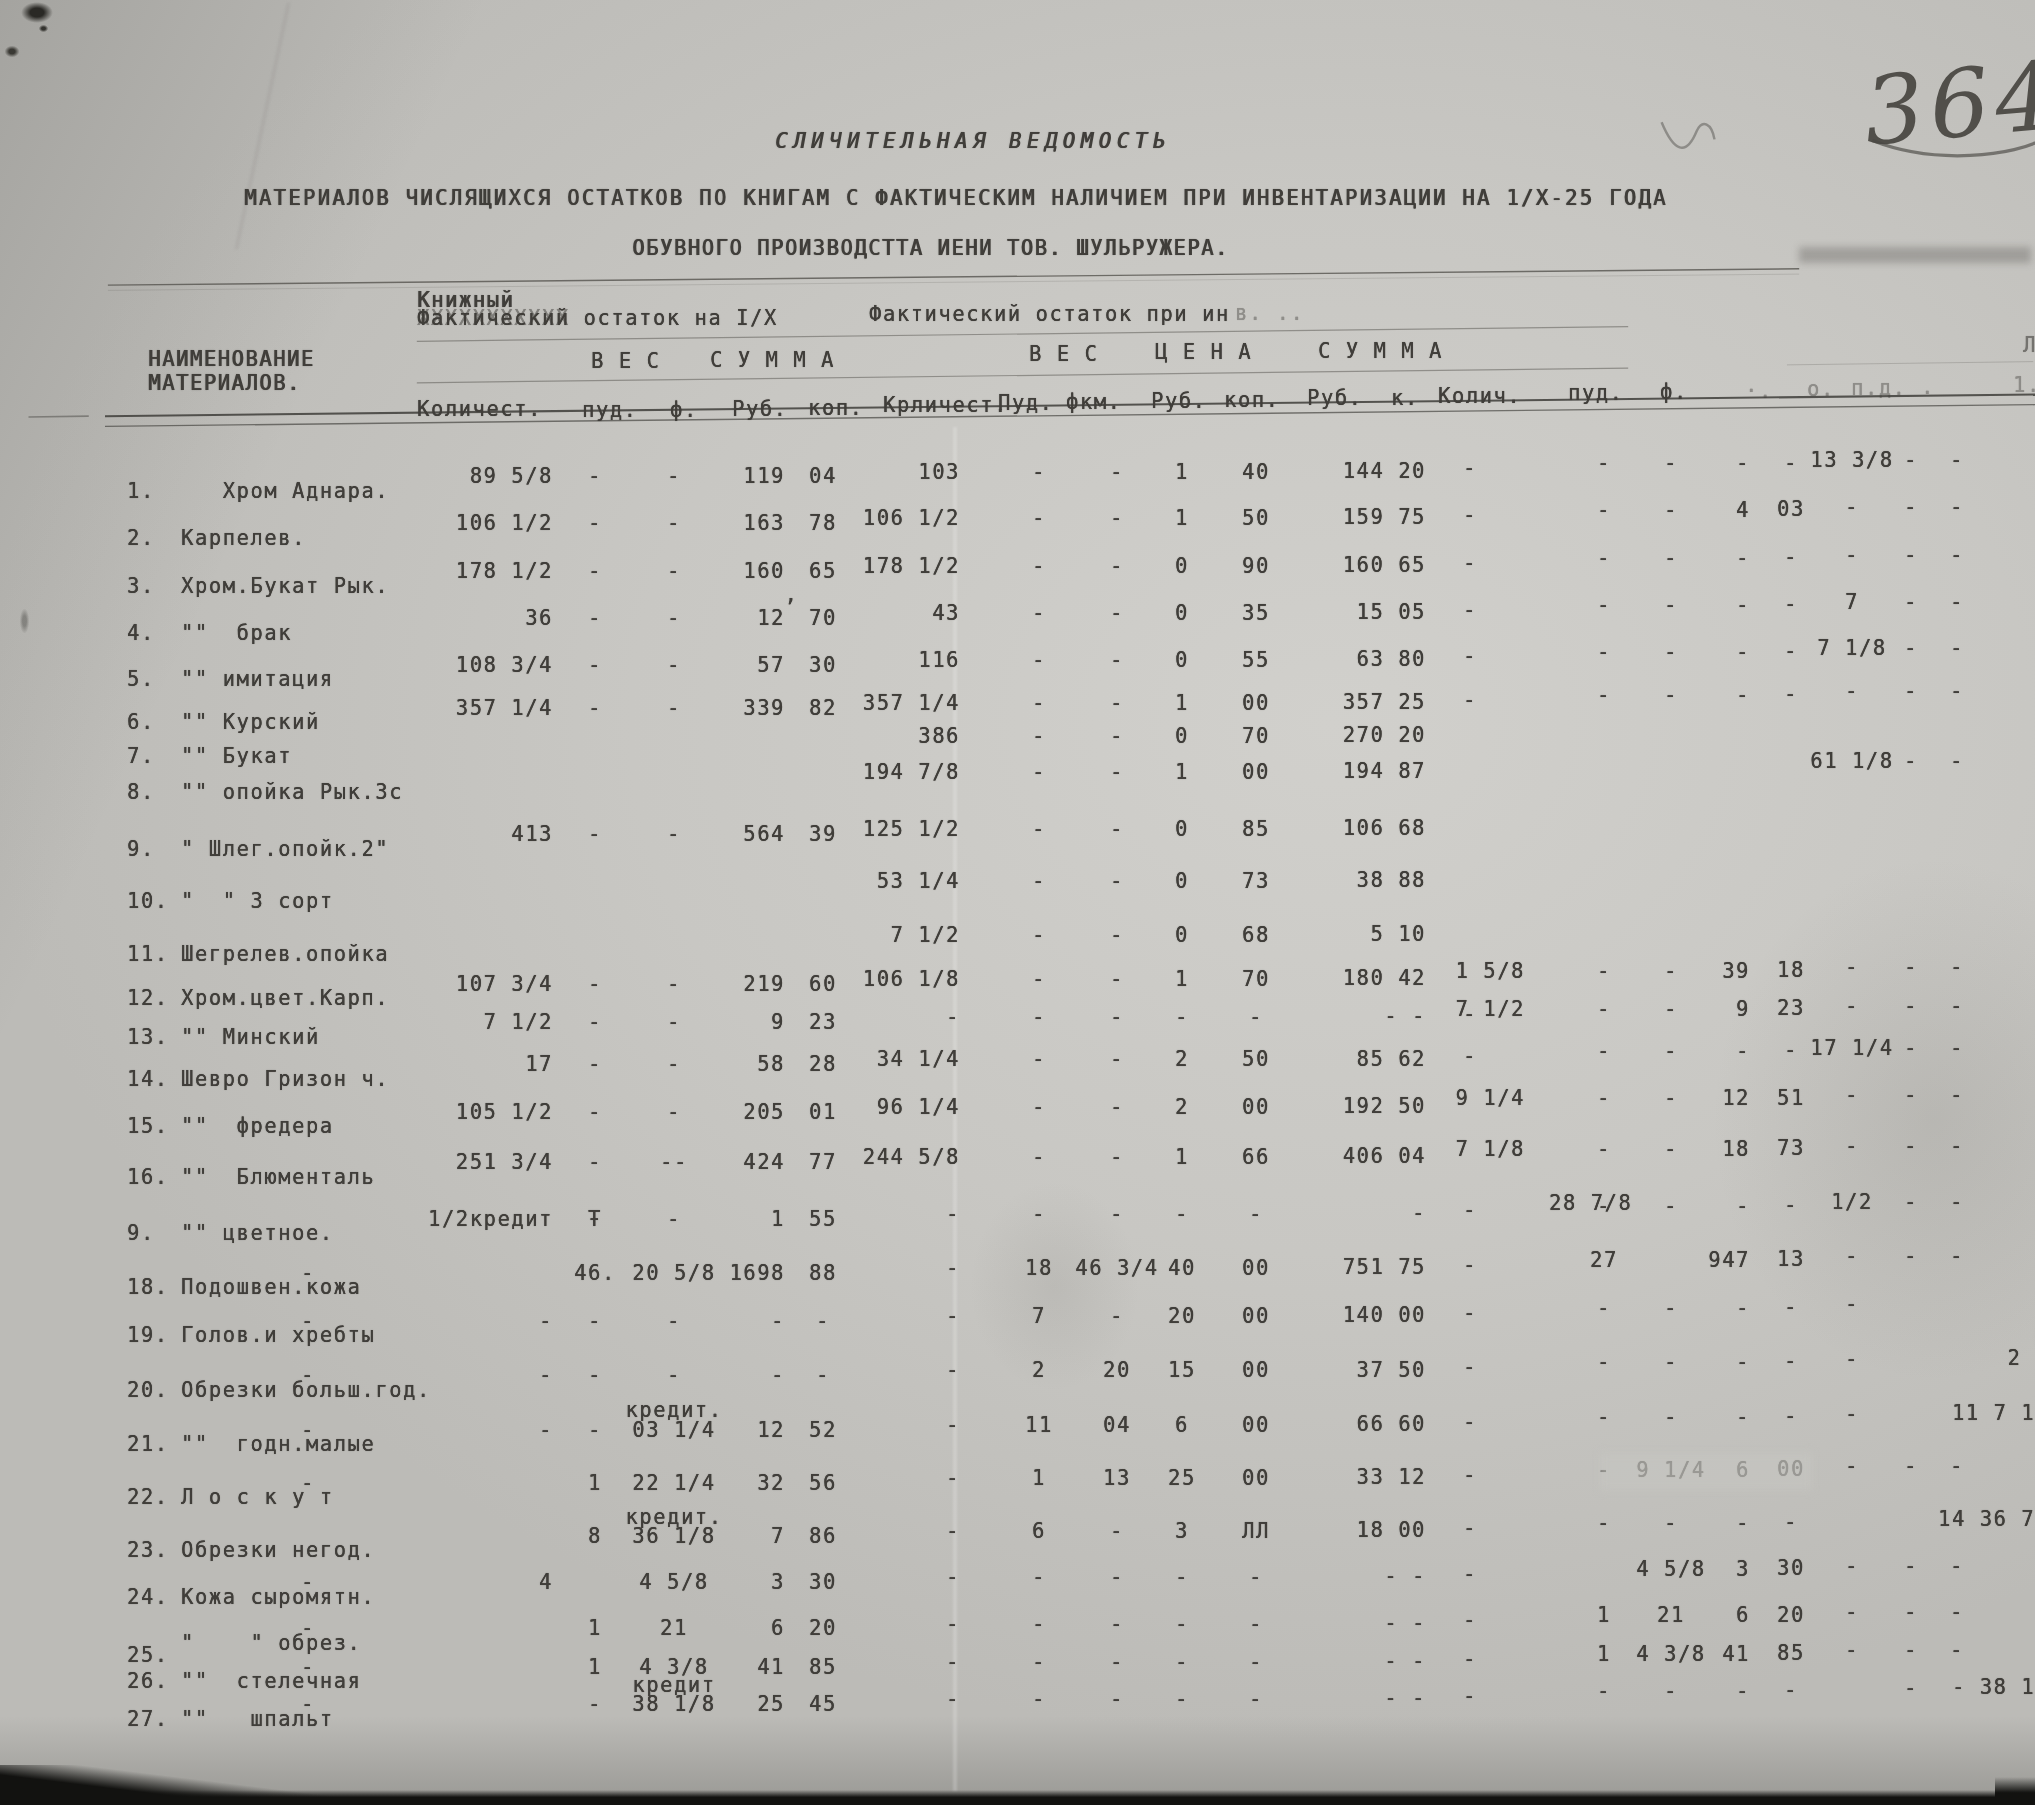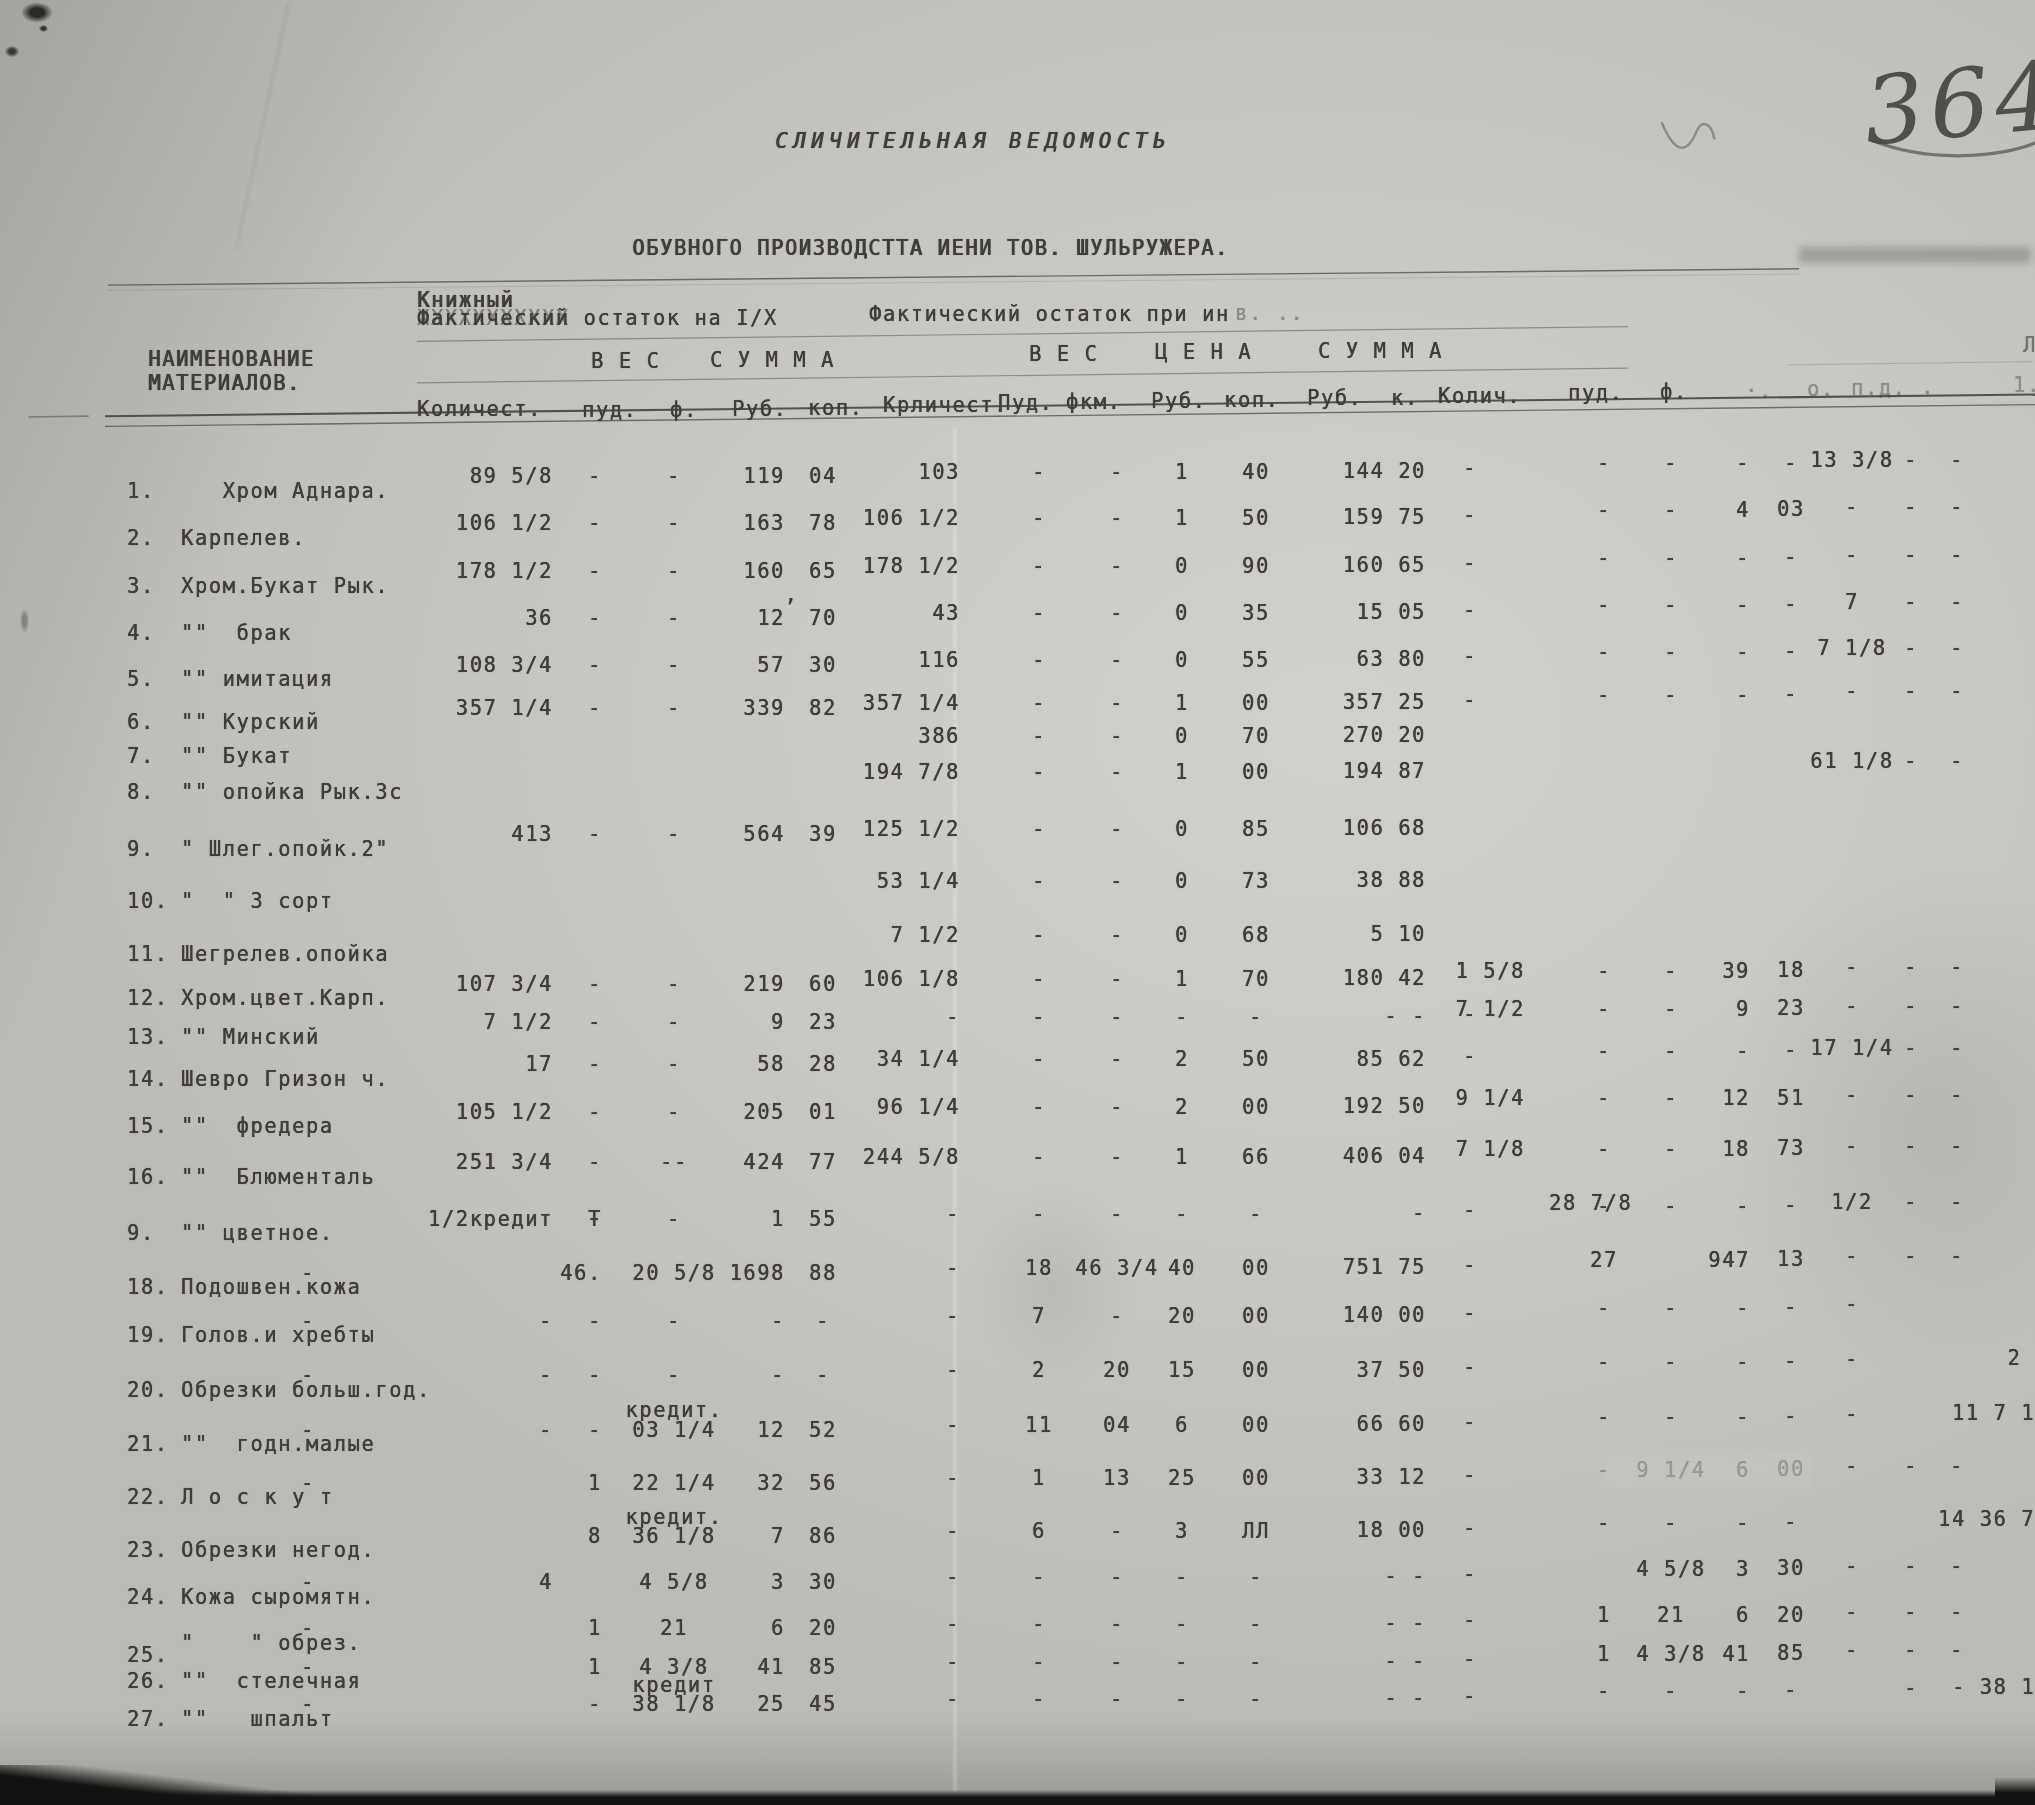--- a/index.html
+++ b/index.html
@@ -43,20 +43,21 @@
     <line x1="265" y1="713" x2="4420" y2="673" stroke="#56544f" stroke-width="1.5" opacity="0.3"></line>
     <line x1="1024" y1="838" x2="4000" y2="802" stroke="#56544f" stroke-width="3" opacity="0.5"></line>
     <line x1="1024" y1="940" x2="4000" y2="904" stroke="#56544f" stroke-width="3" opacity="0.5"></line>
     <line x1="4390" y1="896" x2="4995" y2="888" stroke="#56544f" stroke-width="2" opacity="0.3"></line>
     <line x1="258" y1="1022" x2="5240" y2="966" stroke="#3f3e3a" stroke-width="5" opacity="0.85"></line>
     <line x1="258" y1="1047" x2="5240" y2="991" stroke="#3f3e3a" stroke-width="3.5" opacity="0.65"></line>
     <line x1="70" y1="1024" x2="218" y2="1022" stroke="#3f3e3a" stroke-width="4" opacity="0.45"></line>
   </svg>
 
   <div class="tw t1 strike2" style="left:775px;top:131px;">СЛИЧИТЕЛЬНАЯ ВЕДОМОСТЬ</div>
+  <div class="tw t2 strike2" style="left:244px;top:188px;">МАТЕРИАЛОВ ЧИСЛЯЩИХСЯ ОСТАТКОВ ПО КНИГАМ С ФАКТИЧЕСКИМ НАЛИЧИЕМ ПРИ ИНВЕНТАРИЗАЦИИ НА 1/Х-25 ГОДА</div>
   <div class="tw t3 strike2" style="left:632px;top:238px;">ОБУВНОГО ПРОИЗВОДСТТА ИЕНИ ТОВ. ШУЛЬРУЖЕРА.</div>
 
   <div id="hdr">
       <span class="tw strike2" style="left: 417px; top: 290px;">Книжный</span>
       <span class="tw " style="left: 417px; top: 308px;">Фактический остаток на I/X</span>
       <span class="tw over" style="left: 417px; top: 308px;">ХХХХХХХХХХХ</span>
       <span class="tw " style="left: 869px; top: 304px;">Фактический остаток при ин</span>
       <span class="tw dim" style="left: 1235px; top: 303px;">в. ..</span>
       <span class="tw strike2" style="left: 148px; top: 349px;">НАИМЕНОВАНИЕ</span>
       <span class="tw strike2" style="left: 148px; top: 373px;">МАТЕРИАЛОВ.</span>
@@ -439,21 +440,21 @@
         <span class="tw cell " style="top: 1195px; left: 1669px; width: 244px; text-align: center;">-</span>
         <span class="tw cell " style="top: 1192px; left: 1730px; width: 244px; text-align: center;">1/2</span>
         <span class="tw cell " style="top: 1192px; left: 1789px; width: 244px; text-align: center;">-</span>
         <span class="tw cell " style="top: 1192px; left: 1835px; width: 244px; text-align: center;">-</span>
         <span class="tw cell " style="top: 1191px; left: 1785px; width: 366px; text-align: right;">1 55</span>
       </div>
       <div>
         <span class="tw cell " style="top: 1277px; left: 127px;">18.</span>
         <span class="tw cell " style="top: 1277px; left: 181px;">Подошвен.кожа</span>
         <span class="tw cell " style="top: 1263px; left: 186px; width: 244px; text-align: center;">-</span>
-        <span class="tw cell " style="top: 1263px; left: 459px; width: 244px; text-align: center;">46.</span>
+        <span class="tw cell " style="top: 1263px; left: 473px; width: 244px; text-align: center;">46.</span>
         <span class="tw cell " style="top: 1263px; left: 552px; width: 244px; text-align: center;">20 5/8</span>
         <span class="tw cell " style="top: 1263px; left: 419px; width: 366px; text-align: right;">1698</span>
         <span class="tw cell " style="top: 1263px; left: 701px; width: 244px; text-align: center;">88</span>
         <span class="tw cell " style="top: 1258px; left: 594px; width: 366px; text-align: right;">-</span>
         <span class="tw cell " style="top: 1258px; left: 917px; width: 244px; text-align: center;">18</span>
         <span class="tw cell " style="top: 1258px; left: 995px; width: 244px; text-align: center;">46 3/4</span>
         <span class="tw cell " style="top: 1258px; left: 1060px; width: 244px; text-align: center;">40</span>
         <span class="tw cell " style="top: 1258px; left: 1134px; width: 244px; text-align: center;">00</span>
         <span class="tw cell " style="top: 1257px; left: 1060px; width: 366px; text-align: right;">751 75</span>
         <span class="tw cell " style="top: 1255px; left: 1348px; width: 244px; text-align: center;">-</span>

